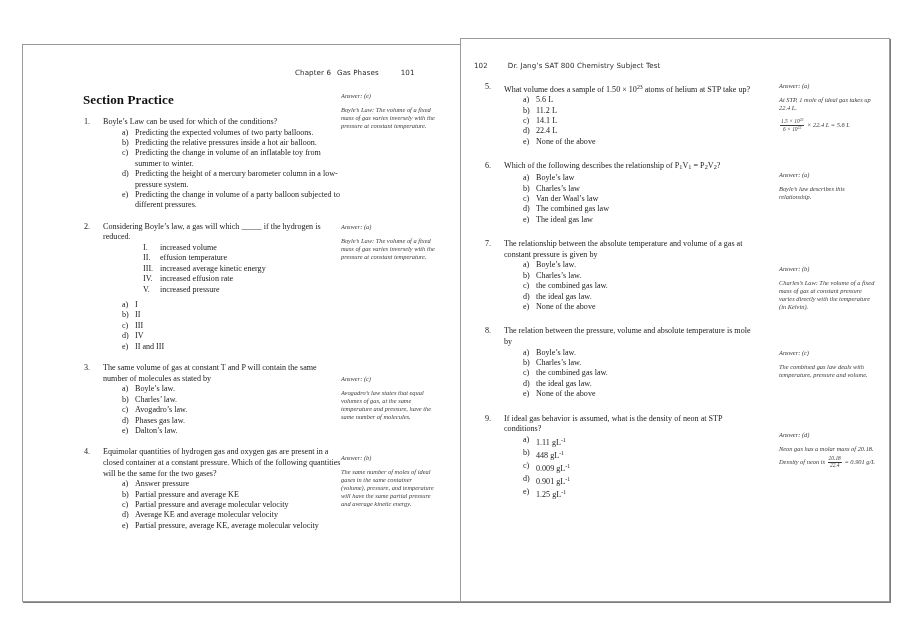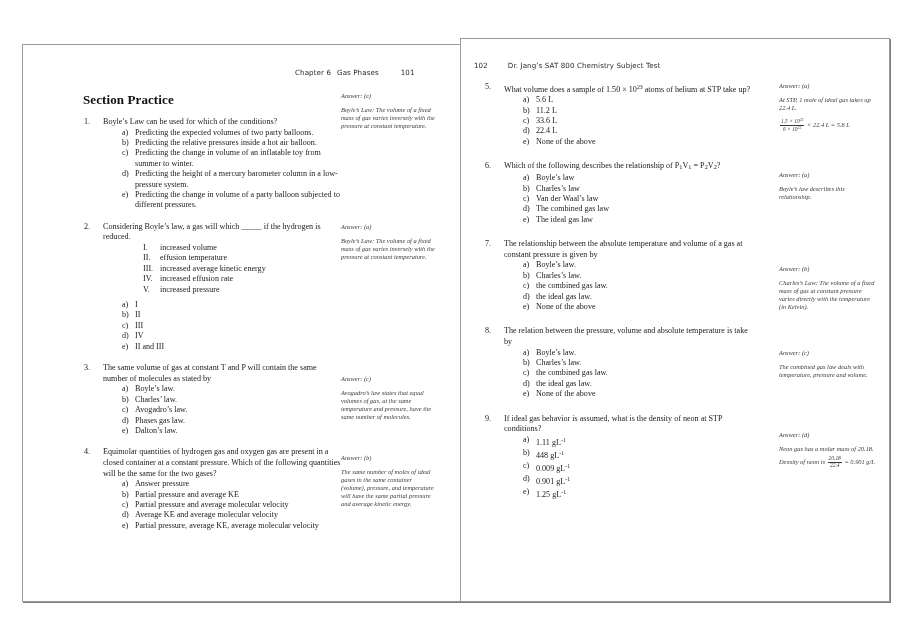--- a/index.html
+++ b/index.html
@@ -341,21 +341,21 @@
             <li>
                 <span class="lbl">a)</span>
                 <span class="txt">5.6 L</span>
               </li>
             <li>
                 <span class="lbl">b)</span>
                 <span class="txt">11.2 L</span>
               </li>
             <li>
                 <span class="lbl">c)</span>
-                <span class="txt">33.6 L</span>
+                <span class="txt">14.1 L</span>
               </li>
             <li>
                 <span class="lbl">d)</span>
                 <span class="txt">22.4 L</span>
               </li>
             <li>
                 <span class="lbl">e)</span>
                 <span class="txt">None of the above</span>
               </li>
           </ul>
@@ -415,21 +415,21 @@
             <li>
                 <span class="lbl">e)</span>
                 <span class="txt">None of the above</span>
               </li>
           </ul>
         </div>
 
         <div class="q" style="margin-top:14px">
           <div class="q-head">
             <span class="q-num">8.</span>
-            <span class="q-stem">The relation between the pressure, volume and absolute temperature is take by</span>
+            <span class="q-stem">The relation between the pressure, volume and absolute temperature is mole by</span>
           </div>
           <ul class="choices">
             <li>
                 <span class="lbl">a)</span>
                 <span class="txt">Boyle’s law.</span>
               </li>
             <li>
                 <span class="lbl">b)</span>
                 <span class="txt">Charles’s law.</span>
               </li>

